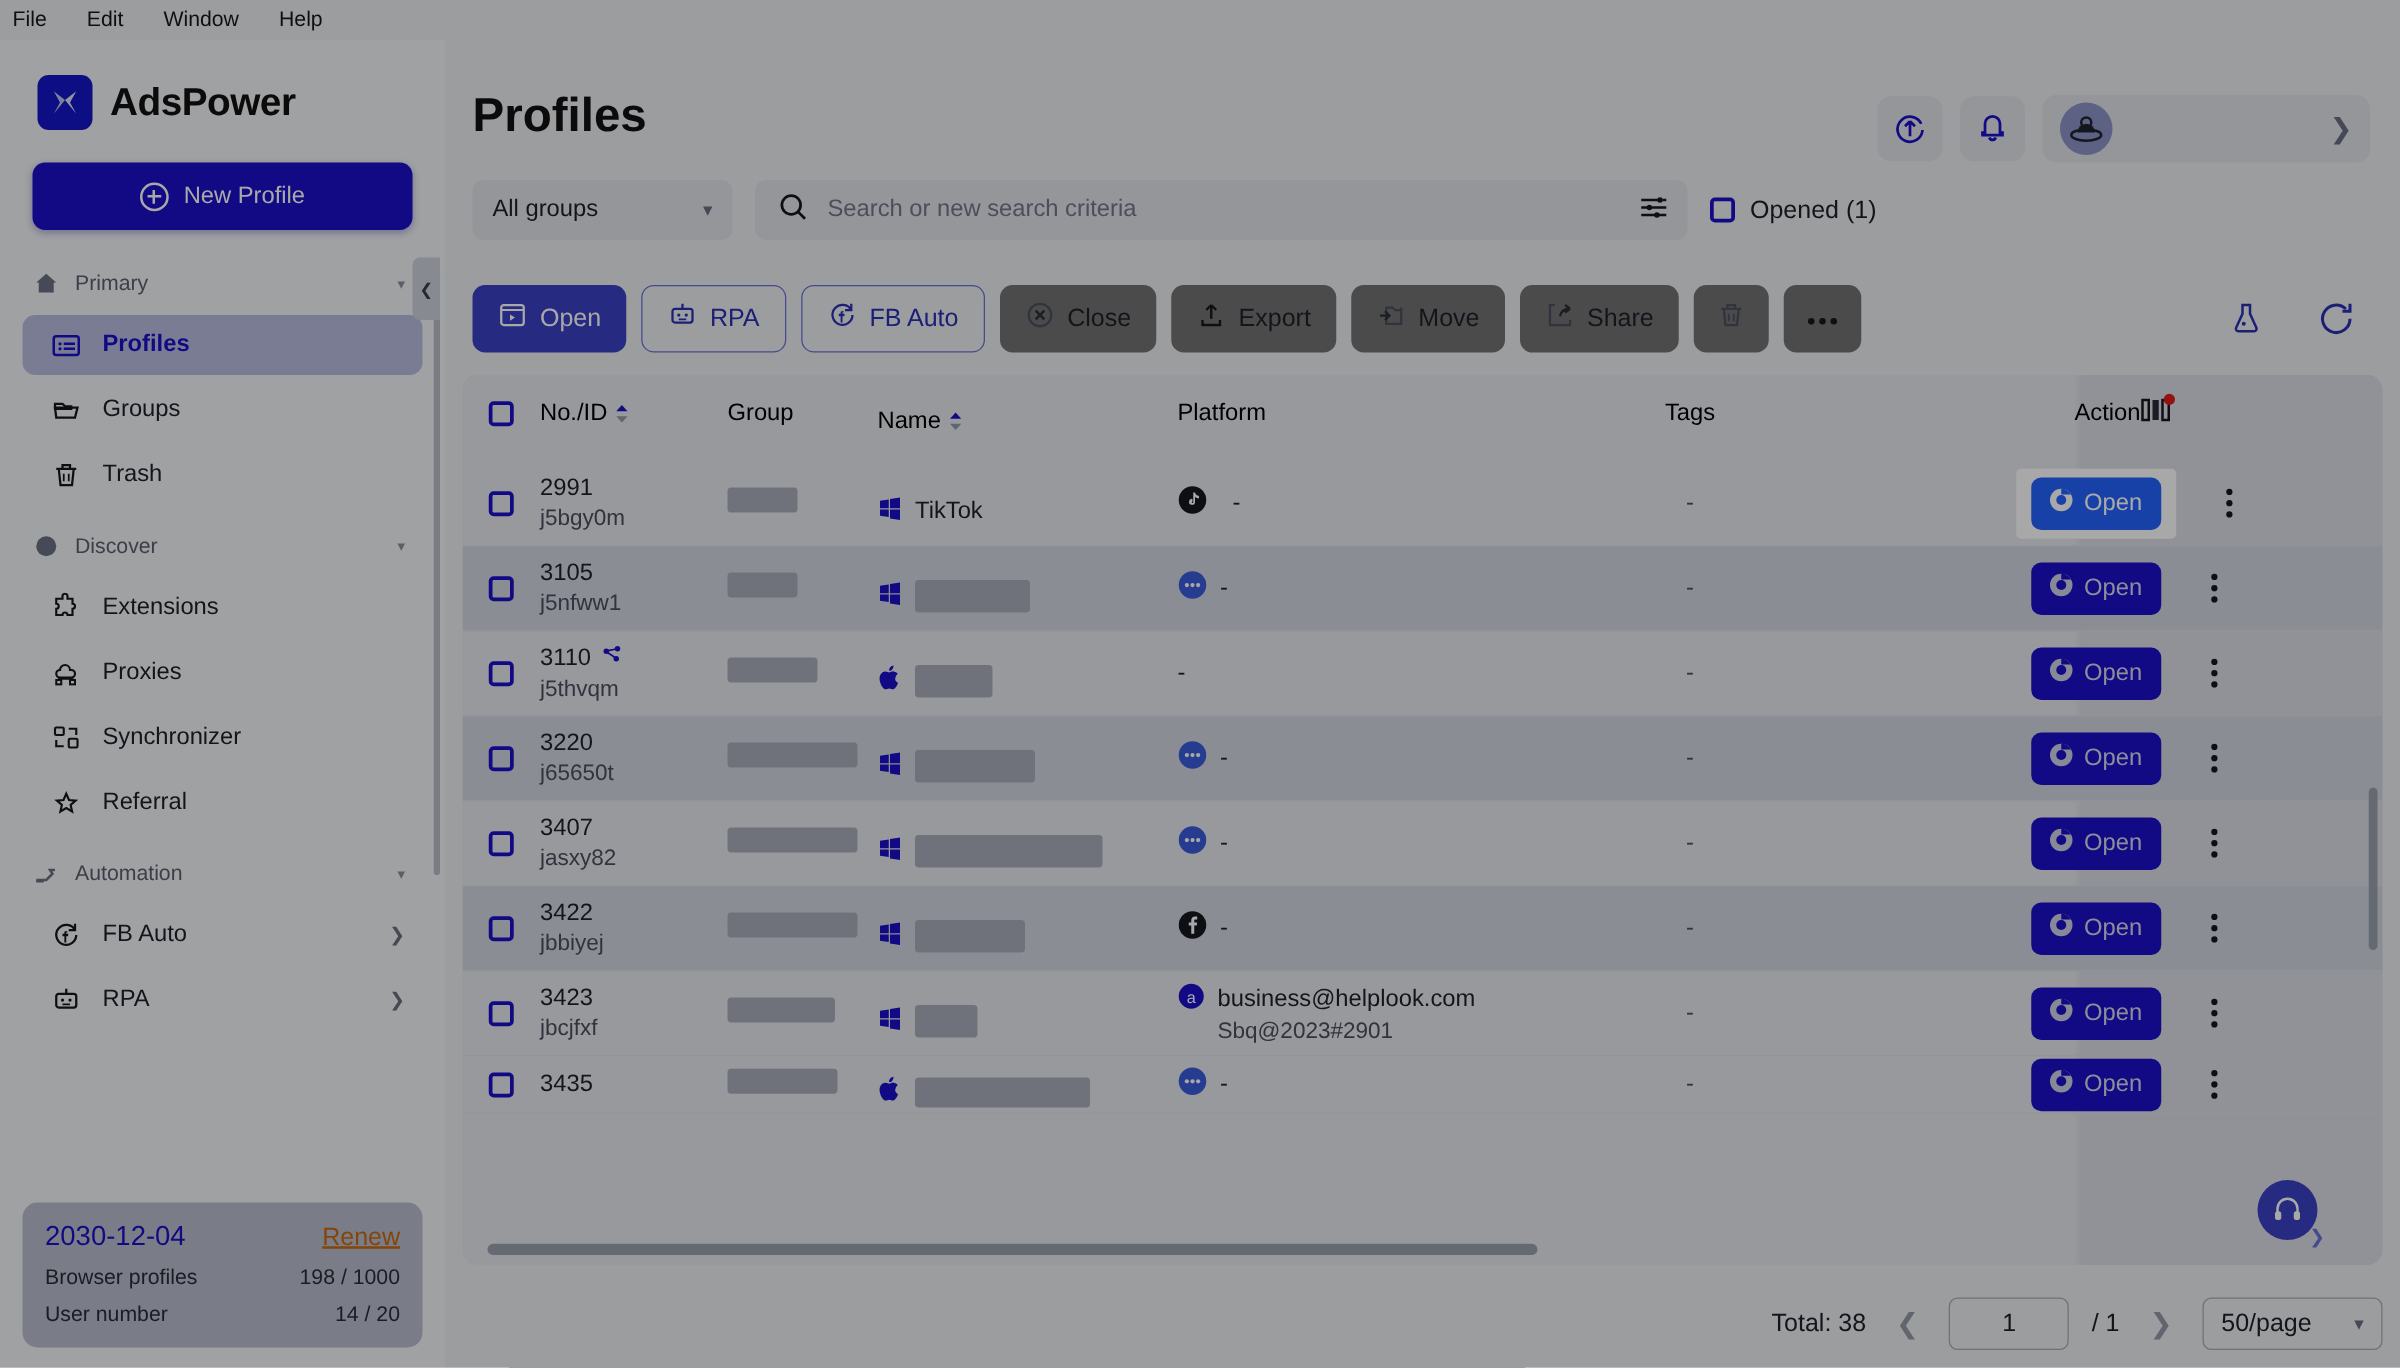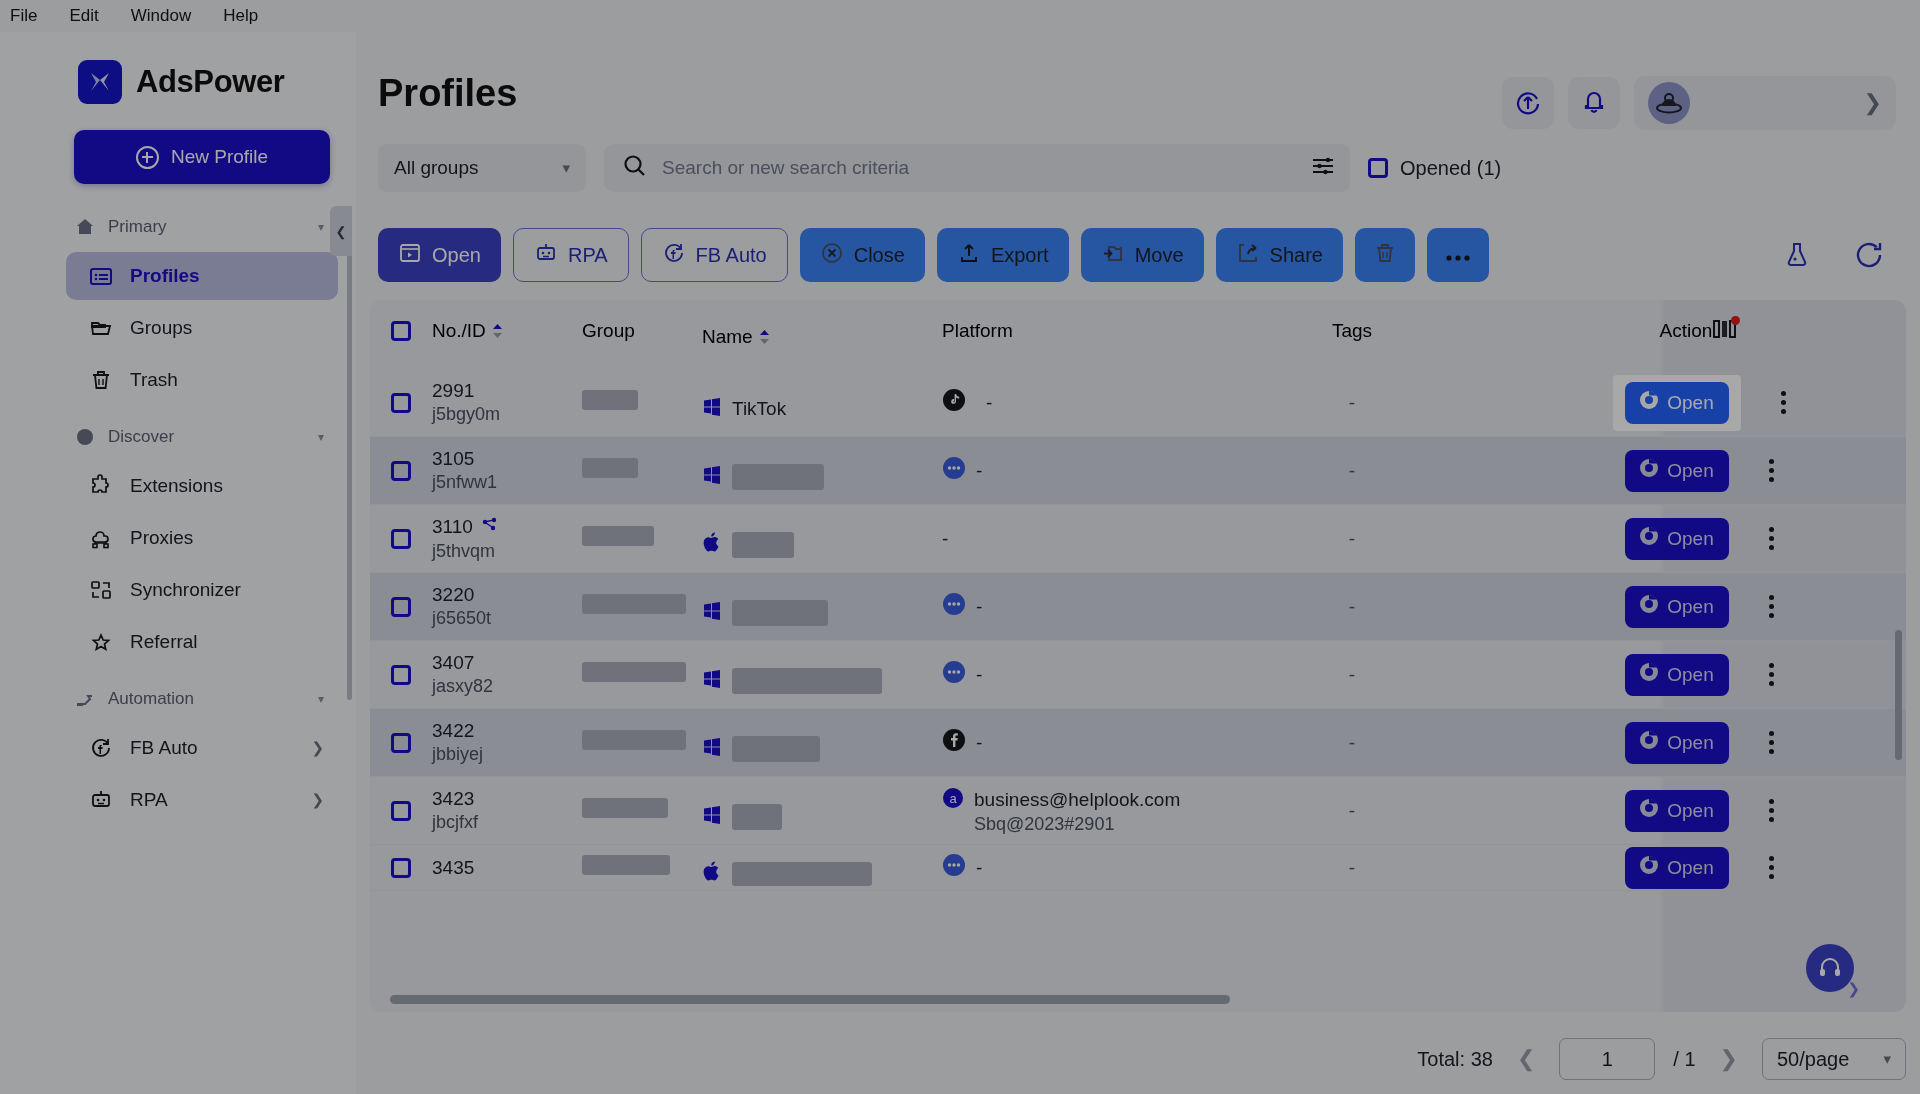--- a/index.html
+++ b/index.html
@@ -16,21 +16,21 @@
   .menubar {
     position: absolute; top: 0; left: 0; width: 1920px; height: 32px;
     display: flex; align-items: center; gap: 32px; padding-left: 10px;
     background: #eceef2; font-size: 17px; color: #15171c;
   }
   .menubar span { cursor: default; }
 
   
   .sidebar {
     position: absolute; left: 0; top: 32px; width: 356px; height: 1062px;
-    background: #f3f4f7; display: flex; flex-direction: column; padding-left: 48px;
+    background: #f3f4f7; display: flex; flex-direction: column;
   }
   .brand { display: flex; align-items: center; gap: 14px; padding: 28px 0 0 30px; }
   .brand-logo {
     width: 44px; height: 44px; border-radius: 9px; background: #1414c8;
     display: flex; align-items: center; justify-content: center;
   }
   .brand-name { font-size: 31px; font-weight: bold; letter-spacing: -0.4px; color: #111; }
 
   .newprofile {
     margin: 26px 26px 0 26px; height: 54px; border-radius: 10px;
@@ -123,21 +123,21 @@
   }
   .search-input::placeholder { color: #73778a; }
   .opened-chk { display: flex; align-items: center; gap: 12px; font-size: 20px; color: #1d2029; cursor: pointer; }
   .chkbox { width: 20px; height: 20px; border: 3px solid #1b10c8; border-radius: 4px; flex: none; }
 
   
   .toolbar { position: absolute; left: 22px; top: 196px; display: flex; align-items: center; gap: 12px; }
   .tb-btn {
     height: 54px; border-radius: 10px; display: flex; align-items: center;
     gap: 10px; padding: 0 20px; font-size: 20px; cursor: pointer;
-    background: #3b82f6; color: #1d2029;
+    background: #737373; color: #1d2029;
   }
   .tb-btn.primary { background: #3b40c4; color: #fff; }
   .tb-btn.outline { background: transparent; border: 1.5px solid #6a70d8; color: #2a2fb4; }
   .tb-btn.icon-only { padding: 0 18px; }
 
   .toolbar-right { position: absolute; right: 24px; top: 196px; display: flex; align-items: center; gap: 18px; }
   .tr-btn { width: 54px; height: 54px; display: flex; align-items: center; justify-content: center; cursor: pointer; }
 
   
   .table-wrap {
@@ -367,20 +367,34 @@
             <circle cx="9" cy="12" r="1.3" fill="#15171c"></circle>
             <circle cx="15" cy="12" r="1.3" fill="#15171c"></circle>
             <path d="M9 15.5h6" stroke="#15171c" stroke-width="1.5"></path>
           </svg>
       </span>
       <span>RPA</span>
       <span class="chev">❯</span>
     </div>
   </div>
 
+  <div class="plan-card">
+    <div class="plan-top">
+      <span class="plan-date">2030-12-04</span>
+      <span class="plan-renew">Renew</span>
+    </div>
+    <div class="plan-row">
+      <span>Browser profiles</span>
+      <span>198 / 1000</span>
+    </div>
+    <div class="plan-row">
+      <span>User number</span>
+      <span>14 / 20</span>
+    </div>
+  </div>
 </div>
 
 <div class="collapse-handle">
   <span>❮</span>
 </div>
 
 <div class="main">
 
   <div class="page-title">Profiles</div>
 

